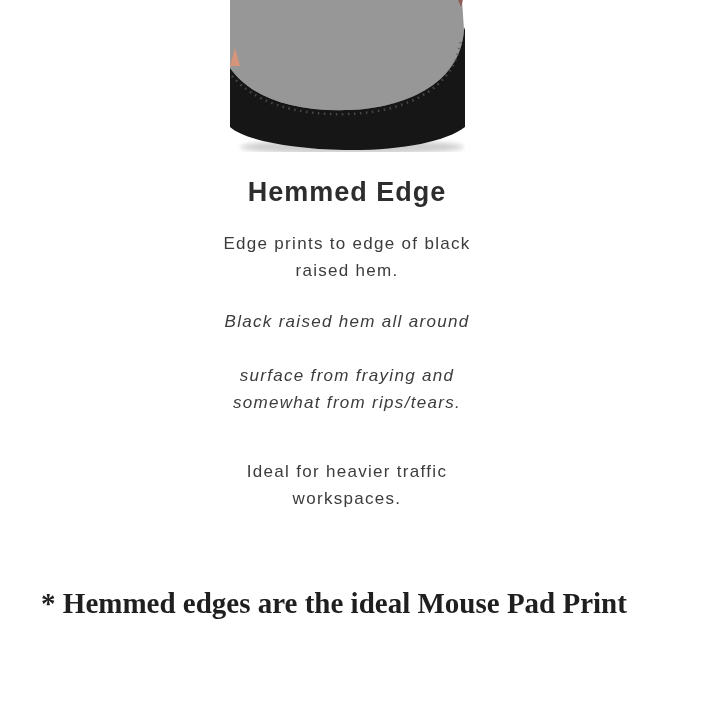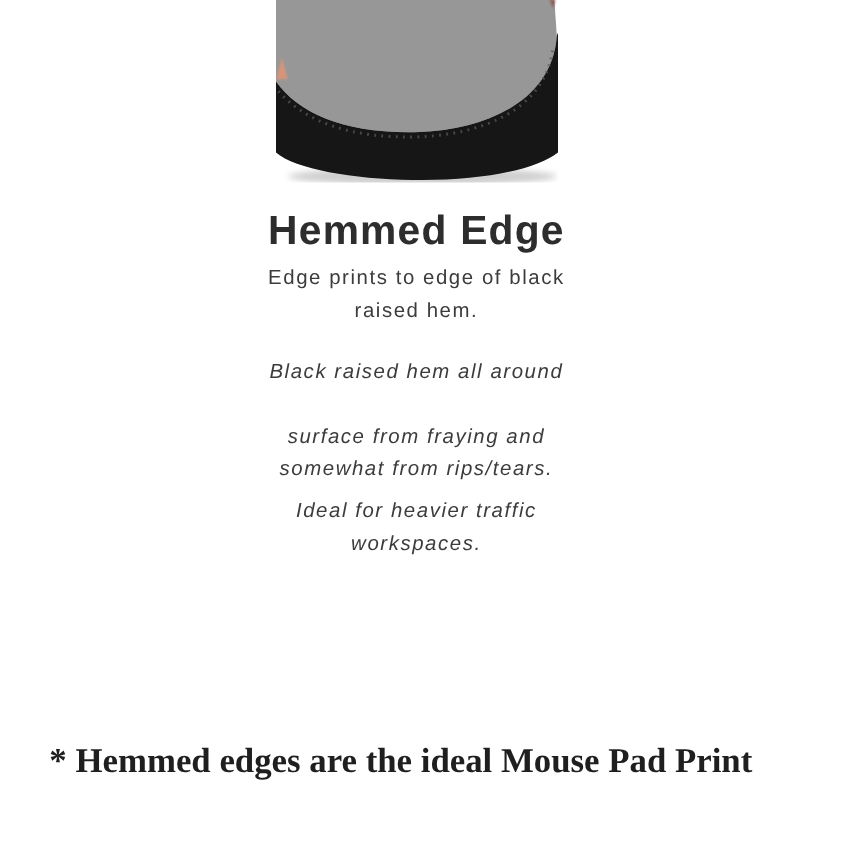--- a/index.html
+++ b/index.html
@@ -23,44 +23,44 @@
     display: flex;
     flex-direction: column;
     align-items: center;
   }
   .photo {
     width: 235px;
     height: 152px;
     position: relative;
   }
   .heading {
-    margin: 25px 0 4px 0;
-    font-size: 34px;
+    margin: 25px 0 16px 0;
+    font-size: 27px;
     line-height: 31px;
     font-weight: 700;
     letter-spacing: 1px;
     color: #2d2d2d;
     text-align: center;
   }
   .para {
     margin: 0;
     font-size: 17px;
     line-height: 27px;
     letter-spacing: 1.3px;
     font-weight: 400;
     color: #3c3c3c;
     text-align: center;
   }
   .para-1 { margin-top: 6px; }
   .para-2 { margin-top: 24px; font-style: italic; }
-  .para-3 { margin-top: 8px; font-style: italic; }
+  .para-3 { margin-top: 42px; }
   .footnote {
     position: absolute;
     left: 0;
-    top: 618px;
+    top: 587px;
     width: 668px;
     text-align: center;
     font-family: "Liberation Serif", serif;
     font-weight: 700;
     font-size: 29px;
     line-height: 33px;
     color: #1f1f1f;
   }
 </style>
 </head>

